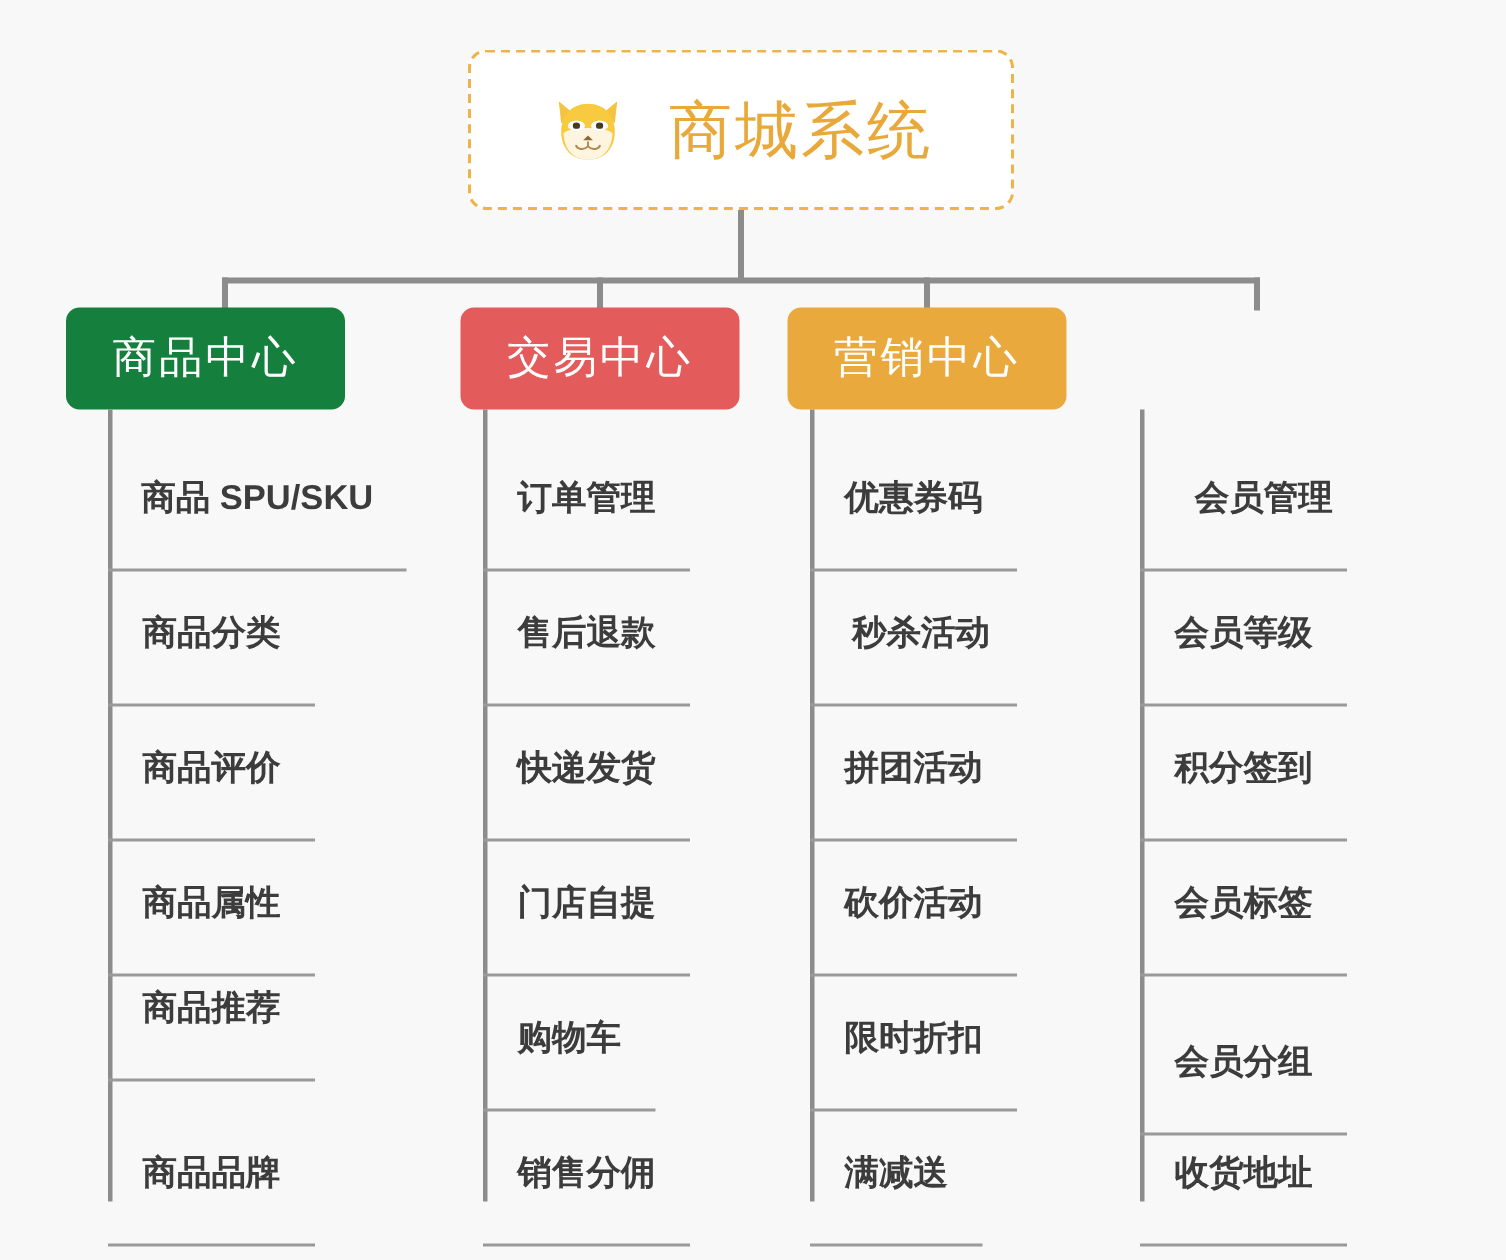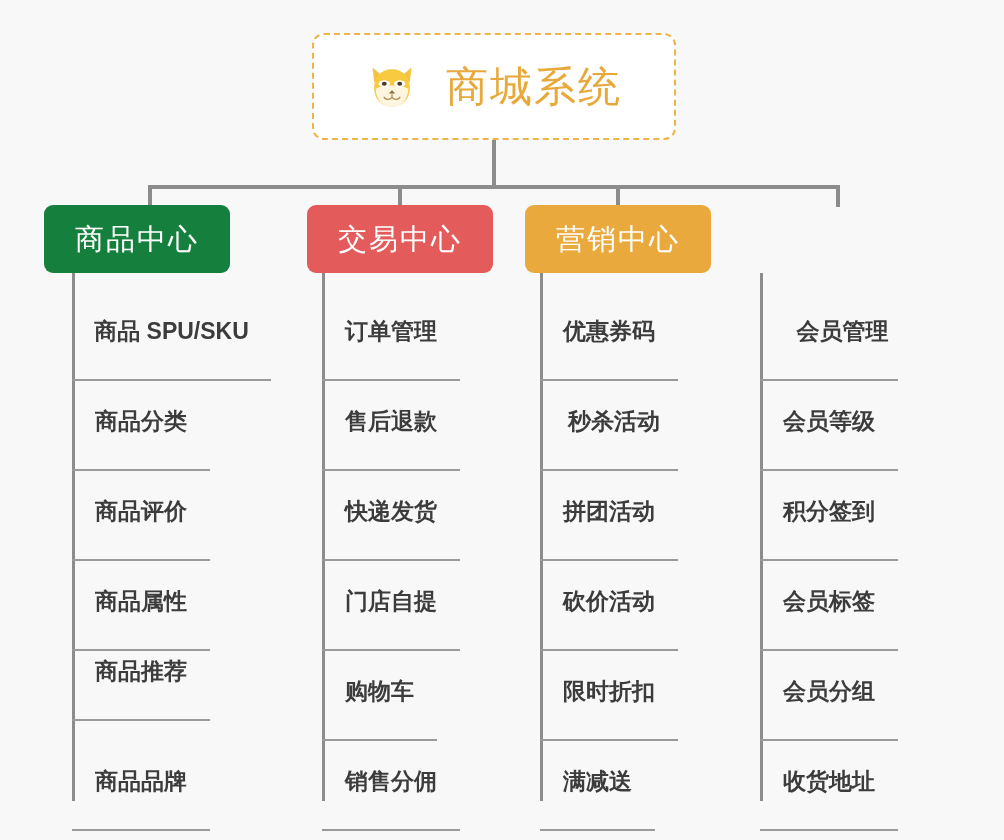--- a/index.html
+++ b/index.html
@@ -199,21 +199,21 @@
       </div>
     <div class="leaf" style="top: 108px; width: 138px;">
         <span class="leaf-label">会员等级</span>
       </div>
     <div class="leaf" style="top: 198px; width: 138px;">
         <span class="leaf-label">积分签到</span>
       </div>
     <div class="leaf" style="top: 288px; width: 138px;">
         <span class="leaf-label">会员标签</span>
       </div>
-    <div class="leaf" style="top: 378px; width: 138px;">
+    <div class="leaf" style="top: 394px; width: 138px;">
         <span class="leaf-label">会员分组</span>
       </div>
     <div class="leaf" style="top: 468px; width: 138px;">
         <span class="leaf-label">收货地址</span>
       </div>
   </div>
 
 </div>
 
 </body></html>

